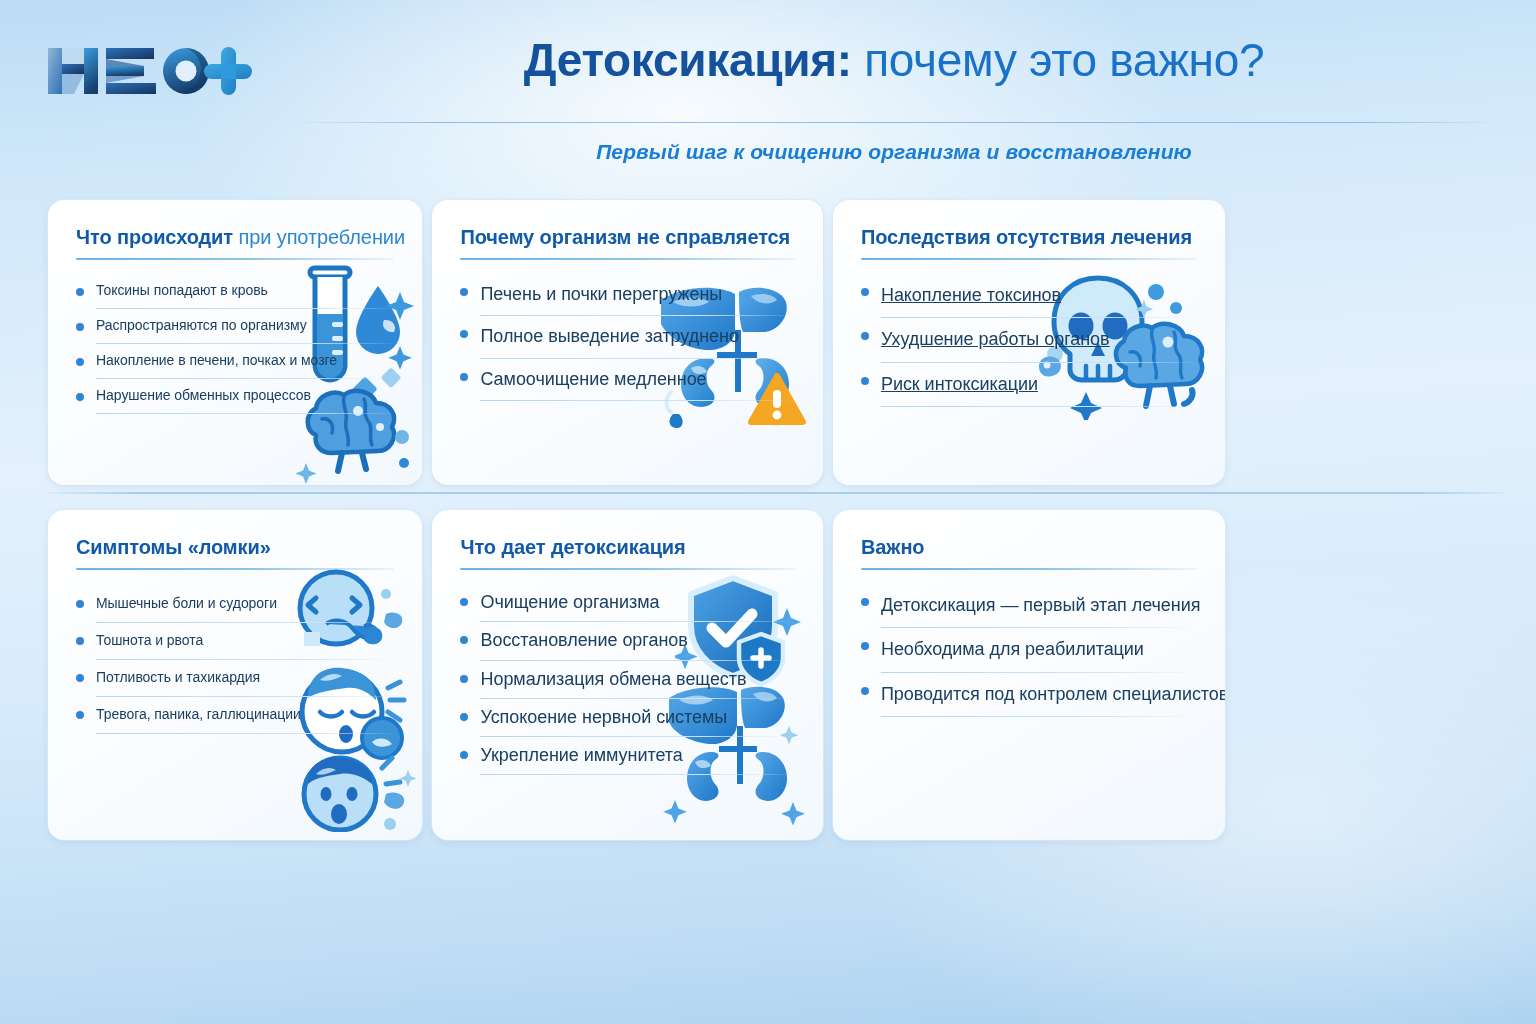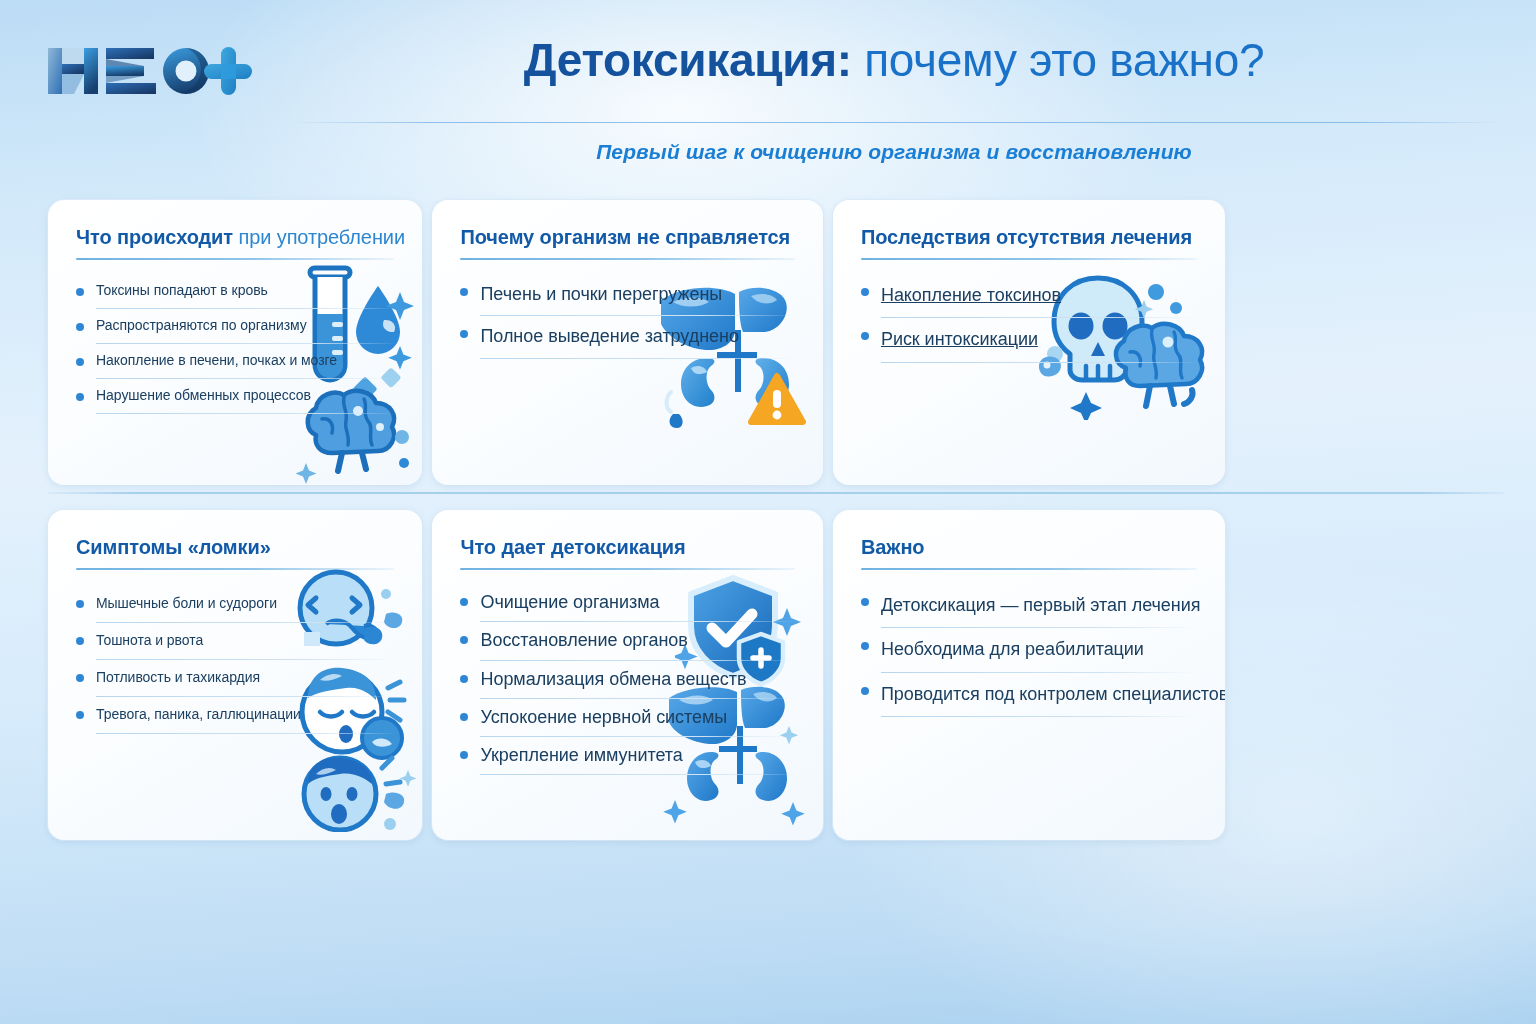--- a/index.html
+++ b/index.html
@@ -276,20 +276,25 @@
         <li>
             <span class="dot"></span>
             <span class="txt">Печень и почки перегружены</span>
             <div class="uline"></div>
           </li>
         <li>
             <span class="dot"></span>
             <span class="txt">Полное выведение затруднено</span>
             <div class="uline"></div>
           </li>
+        <li>
+            <span class="dot"></span>
+            <span class="txt">Самоочищение медленное</span>
+            <div class="uline"></div>
+          </li>
       </ul>
     </div>
 
     <div class="card c3">
       <div class="card-head">
         <span>Последствия отсутствия лечения</span>
       </div>
       <div class="card-rule"></div>
 
       <div class="art art-skull">
@@ -322,20 +327,25 @@
           <circle cx="13" cy="95" r="3.5" fill="#e4f3fd"></circle>
           <path d="M52 122 l5 11 11 5 -11 5 -5 11 -5 -11 -11 -5 11 -5 z" fill="#1f78c8"></path>
           <path d="M110 30 l2.6 6.6 6.6 2.6 -6.6 2.6 -2.6 6.6 -2.6 -6.6 -6.6 -2.6 6.6 -2.6 z" fill="#9acff0"></path>
         </svg>
       </div>
 
       <ul class="items">
         <li>
             <span class="dot"></span>
             <span class="txt">Накопление токсинов</span>
+            <div class="uline"></div>
+          </li>
+        <li>
+            <span class="dot"></span>
+            <span class="txt">Ухудшение работы органов</span>
             <div class="uline"></div>
           </li>
         <li>
             <span class="dot"></span>
             <span class="txt">Риск интоксикации</span>
             <div class="uline"></div>
           </li>
       </ul>
     </div>
   </div>

